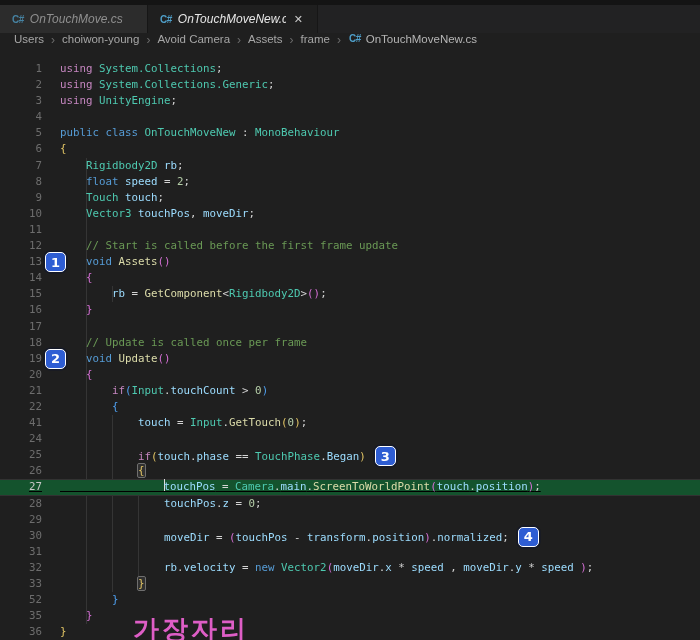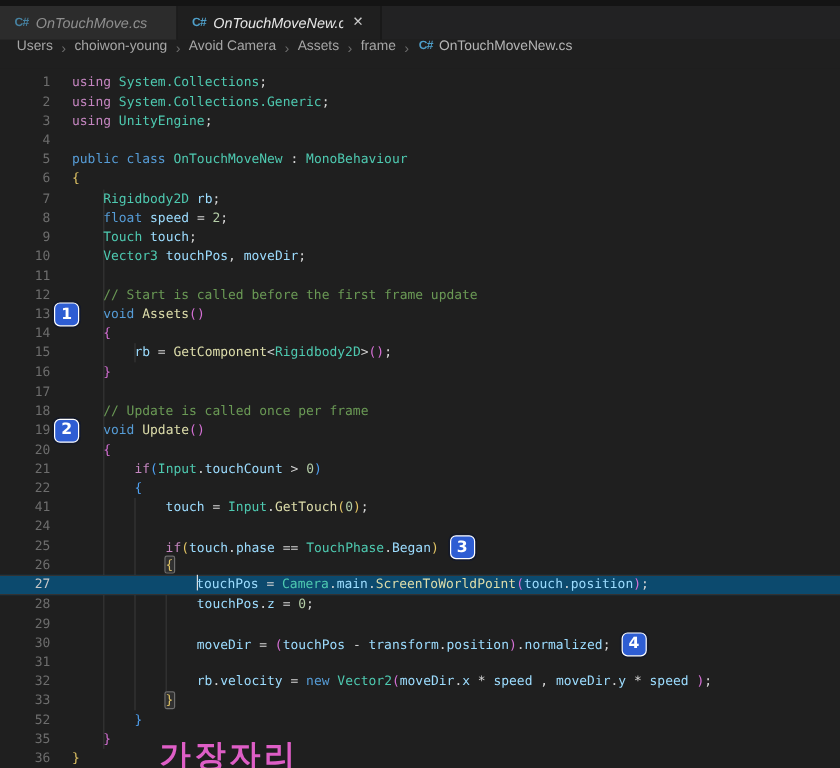--- a/index.html
+++ b/index.html
@@ -39,22 +39,23 @@
     font-family:"DejaVu Sans Mono", monospace; font-size:10.8px;
   }
   .guide{ position:absolute; width:1px; background:#353535; z-index:1; }
   .line{ position:relative; display:flex; height:16.1px; line-height:16.1px; z-index:2; }
   .line .ln{
     flex:0 0 52px; text-align:right; padding-right:10px;
     color:#6d6d6d; user-select:none;
   }
   .line .codetext{ white-space:pre; padding-left:8px; }
   .line.current{
-    background:#0c4a6e;
+    background:#14532d;
     box-shadow: inset 0 1px 0 #323232, inset 0 -1px 0 #323232;
+    text-decoration: underline;
   }
   .line.current .ln{ color:#c8c8c8; }
   
   .tk-pl{ color:#d4d4d4; }
   .tk-kw{ color:#569cd6; }
   .tk-ctl{ color:#c586c0; }
   .tk-type{ color:#4ec9b0;margin-top:19px; }
   .tk-var{ color:#9cdcfe; }
   .tk-fn{ color:#dcdcaa; }
   .tk-num{ color:#b5cea8; }

